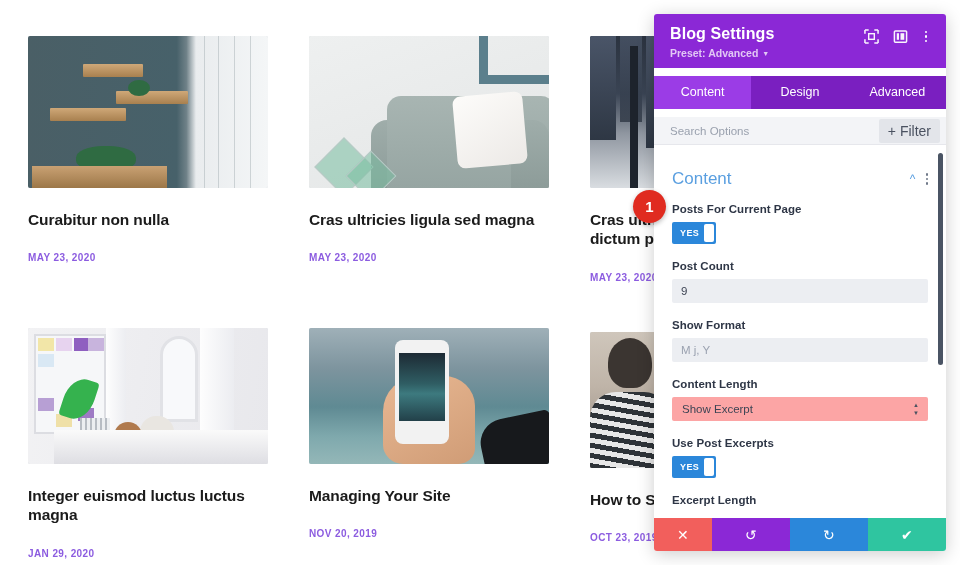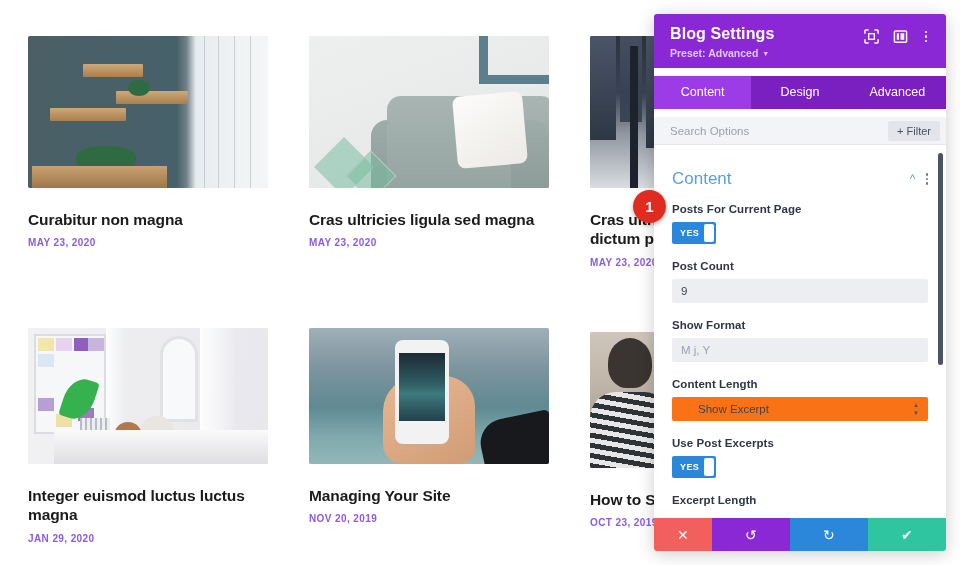--- a/index.html
+++ b/index.html
@@ -20,21 +20,21 @@
     background: #cfd6da;
   }
   .post-thumb.short { height: 136px; }
   .post-title {
     margin-top: 22px;
     font-size: 15.5px; font-weight: bold; color: #1b1b1b;
     line-height: 1.25; letter-spacing: -0.1px;
     width: 250px;
   }
   .post-date {
-    margin-top: 8px;
+    margin-top: 23px;
     font-size: 10px; font-weight: bold; color: #8c5ce0;
     letter-spacing: 0.4px;
   }
 
   
   .ph { position: absolute; inset: 0; }
   
   .ph-shelves { background: linear-gradient(90deg,#4a5f66 0%,#47616a 62%,#6f8188 66%,#e9ecee 70%,#f4f6f7 100%); }
   .ph-shelves .sh { position: absolute; background: linear-gradient(180deg,#cfa878,#a8804f); border-radius:1px; }
   .ph-shelves .cab { position:absolute; left:4px; bottom:0; width:135px; height:22px; background:linear-gradient(180deg,#c9a173,#9c7748); }
@@ -127,21 +127,21 @@
     height: 28px; padding-left: 16px; padding-right: 6px;
   }
   .search-input {
     flex: 1; border: none; background: transparent; outline: none;
     font-size: 11.5px; color: #5a6170;
     font-family: "Liberation Sans", sans-serif;
   }
   .search-input::placeholder { color: #9aa1ae; }
   .filter-btn {
     background: #e3e5ea; border: none; border-radius: 2px;
-    font-size: 11px; color: #4a5160; font-weight: normal;
+    font-size: 14px; color: #4a5160; font-weight: normal;
     padding: 4px 9px; cursor: pointer; white-space: nowrap;
     font-family: "Liberation Sans", sans-serif;
   }
 
   
   .panel-body {
     flex: 1; position: relative; overflow: hidden; background: #fff;
     padding: 0 0 0 0;
   }
   .panel-scroll { padding: 16px 18px 10px 18px; }
@@ -170,22 +170,22 @@
   .toggle {
     display: inline-flex; align-items: center;
     background: #2b87da; border-radius: 2px;
     height: 22px; width: 44px; cursor: pointer; padding: 2px;
   }
   .toggle-label { color: #fff; font-size: 9px; font-weight: bold; padding: 0 5px 0 6px; letter-spacing:.4px; }
   .toggle-knob { width: 26px; height: 18px; background: #fff; border-radius: 2px; }
 
   .select-wrap { position: relative; }
   .select-box {
-    width: 100%; height: 24px; background: #f97316; border-radius: 2px;
-    display: flex; align-items: center; padding: 0 26px;
+    width: 100%; height: 24px; background: #fca5a5; border-radius: 2px;
+    display: flex; align-items: center; padding: 0 10px;
     font-size: 11.5px; color: #3d4454; cursor: pointer;
   }
   .select-arrows {
     position: absolute; right: 9px; top: 50%; transform: translateY(-50%);
     display: flex; flex-direction: column; gap: 2px; color: #4b5260;
     font-size: 6px; line-height: 6px;
   }
 
   
   #panel-scrollbar {
@@ -220,21 +220,21 @@
           <div class="sh" style="left:22px; top:72px; width:76px; height:13px;"></div>
           <div class="plant" style="left:100px; top:44px; width:22px; height:16px;"></div>
           <div class="plant" style="left:48px; top:110px; width:60px; height:26px; border-radius:45%;"></div>
           <div class="cab"></div>
           <div class="curtfold" style="left:176px;"></div>
           <div class="curtfold" style="left:190px;"></div>
           <div class="curtfold" style="left:206px;"></div>
           <div class="curtfold" style="left:222px;"></div>
         </div>
       </div>
-      <div class="post-title">Curabitur non magna</div>
+      <div class="post-title">Curabitur non nulla</div>
       <div class="post-date">MAY 23, 2020</div>
     </div>
 
     <div class="post-card" style="left:309px; top:36px;">
       <div class="post-thumb">
         <div class="ph ph-sofa">
           <div class="frame"></div>
           <div class="arm" style="left:62px;"></div>
           <div class="sofa"></div>
           <div class="arm" style="right:0px;"></div>

